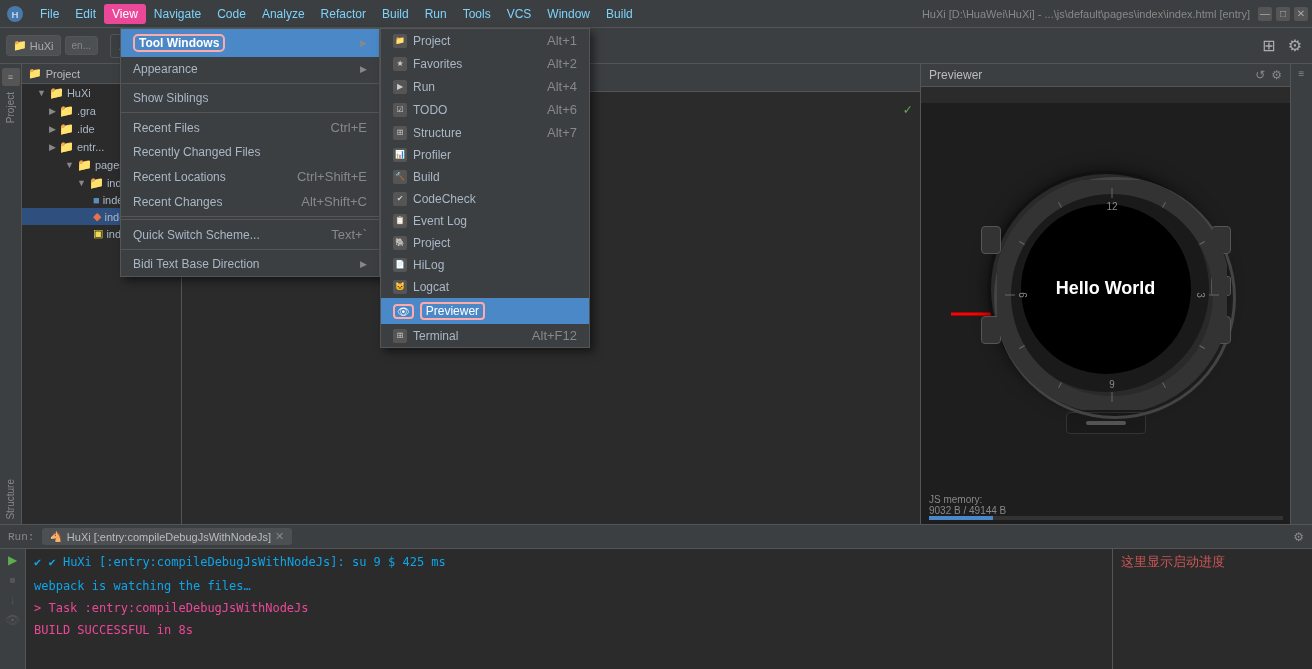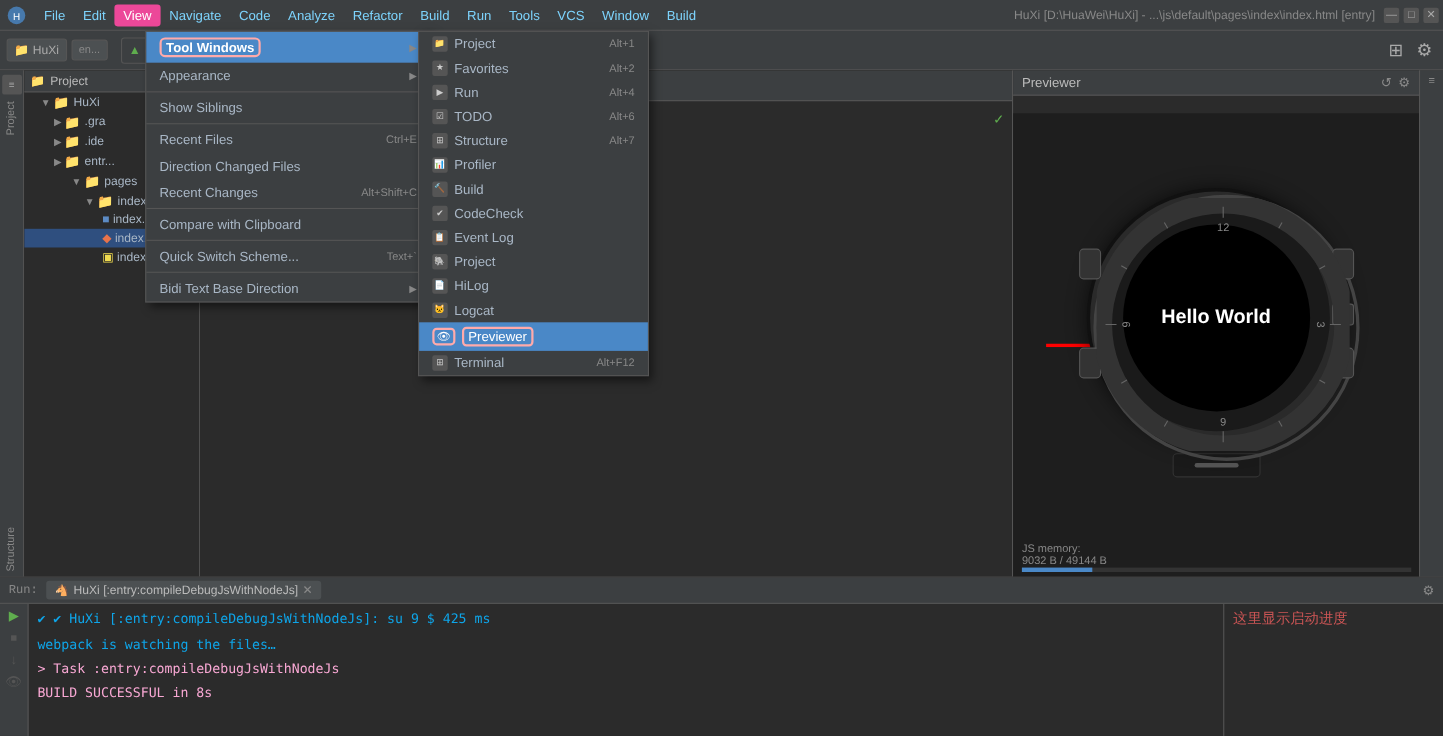--- a/index.html
+++ b/index.html
@@ -409,21 +409,21 @@
       top: -5px;
       border-left: 10px solid red;
       border-top: 6px solid transparent;
       border-bottom: 6px solid transparent;
     }
 
     
     .view-dropdown {
       position: absolute;
       top: 28px;
-      left: 132px;
+      left: 120px;
       width: 260px;
       background: #3c3f41;
       border: 1px solid #555;
       box-shadow: 4px 4px 8px rgba(0,0,0,0.5);
       z-index: 100;
     }
     .dropdown-item {
       padding: 5px 12px 5px 12px;
       font-size: 12px;
       cursor: pointer;
@@ -442,21 +442,21 @@
       font-size: 9px;
       color: #888;
     }
     .dropdown-divider {
       height: 1px;
       background: #555;
       margin: 2px 0;
     }
     .shortcut {
       color: #888;
-      font-size: 10px;
+      font-size: 13px;
       margin-left: 16px;
     }
     .item-label { display: flex; align-items: center; gap: 6px; }
 
     
     .sub-dropdown {
       position: absolute;
       top: 28px;
       left: 380px;
       width: 210px;
@@ -539,21 +539,21 @@
     }
     .run-main {
       flex: 1;
       padding: 4px 8px;
       font-family: 'Consolas', monospace;
       font-size: 12px;
       overflow: hidden;
     }
     .run-line { line-height: 18px; }
     .run-line.success { color: #0ea5e9; }
-    .run-line.cmd { color: #f9a8d4; }
+    .run-line.cmd { color: #ec4899; }
     .run-info-panel {
       width: 200px;
       padding: 4px 8px;
       border-left: 1px solid #555;
       font-size: 11px;
     }
     .run-info-label {
       color: #cc5555;
       font-size: 13px;
     }
@@ -859,38 +859,39 @@
 
   <div class="dropdown-item">
     <div class="item-label">
         <span>Recent Files</span>
       </div>
     <span class="shortcut">Ctrl+E</span>
   </div>
 
   <div class="dropdown-item">
     <div class="item-label">
-        <span>Direction Changed Files</span>
-      </div>
-  </div>
-
+        <span>Recently Changed Files</span>
+      </div>
+  </div>
+
+  <div class="dropdown-item">
+    <div class="item-label">
+        <span>Recent Locations</span>
+      </div>
+    <span class="shortcut">Ctrl+Shift+E</span>
+  </div>
 
   <div class="dropdown-item">
     <div class="item-label">
         <span>Recent Changes</span>
       </div>
     <span class="shortcut">Alt+Shift+C</span>
   </div>
   <div class="dropdown-divider"></div>
 
-  <div class="dropdown-item">
-    <div class="item-label">
-        <span>Compare with Clipboard</span>
-      </div>
-  </div>
   <div class="dropdown-divider"></div>
 
   <div class="dropdown-item">
     <div class="item-label">
         <span>Quick Switch Scheme...</span>
       </div>
     <span class="shortcut">Text+`</span>
   </div>
   <div class="dropdown-divider"></div>
 

